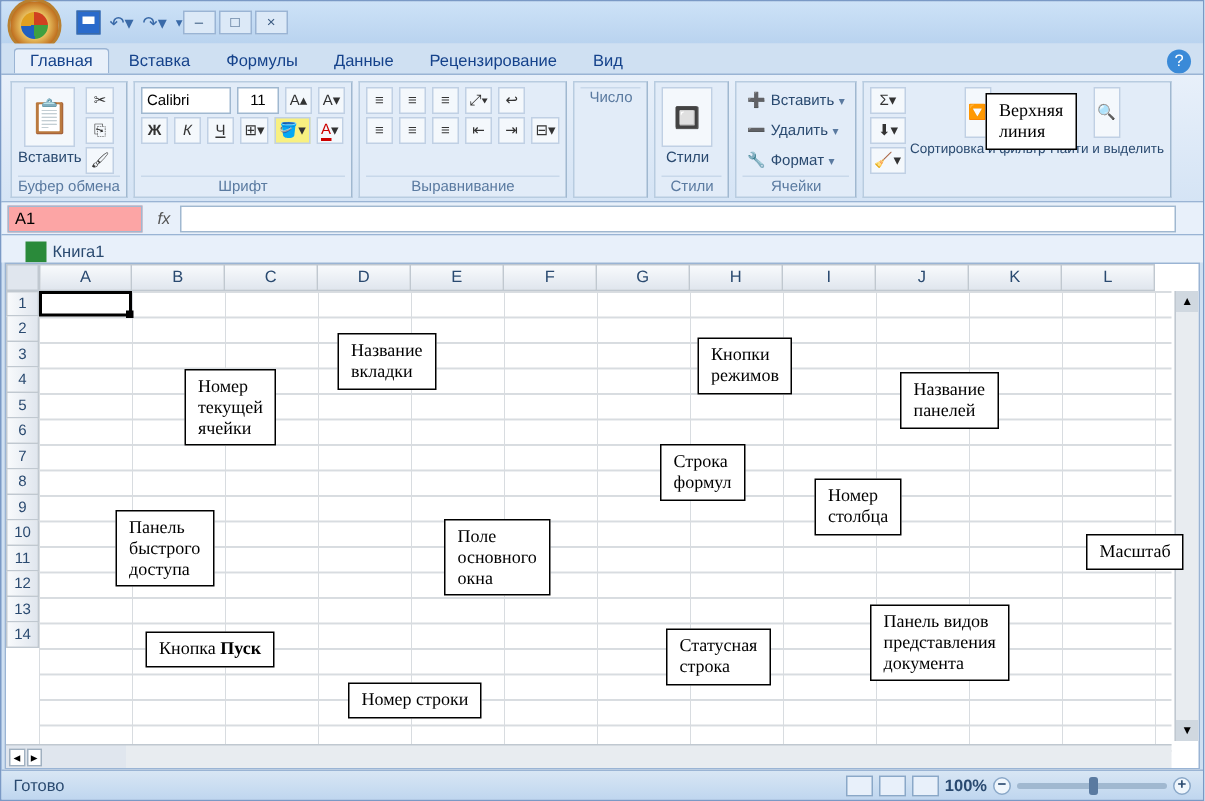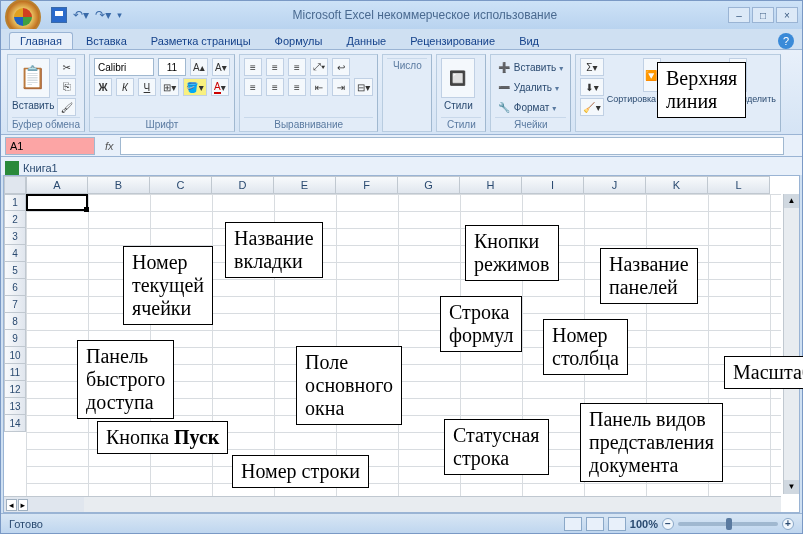--- a/index.html
+++ b/index.html
@@ -30,21 +30,21 @@
 .bigbtn{width:34px;height:40px;border:1px solid #c0d0e4;background:#f4f8fc;display:flex;align-items:center;justify-content:center;font-size:18px;}
 .font-name{width:60px;height:18px;border:1px solid #a0b8d0;background:#fff;padding:0 3px;font-size:10px;}
 .font-size{width:28px;height:18px;border:1px solid #a0b8d0;background:#fff;padding:0 3px;font-size:10px;text-align:center;}
 .menu-item{display:flex;align-items:center;gap:3px;height:18px;font-size:10px;color:#2a4a70;padding:0 2px;border:1px solid transparent;}
 .menu-item .drop::after{content:"▾";font-size:8px;color:#5a7aa0;}
 .icon-paste{font-size:22px;color:#c08030;}
 .formula-bar{display:flex;height:22px;background:#e8f0fa;border-bottom:1px solid #9ab4d4;align-items:center;}
 .name-box{width:90px;height:18px;border:1px solid #a0b8d0;background:#fca5a5;margin:0 4px;padding:0 4px;font-size:11px;display:flex;align-items:center;}
 .fx{padding:0 6px;font-style:italic;color:#555;}
 .fbar-input{flex:1;height:18px;border:1px solid #a0b8d0;background:#fff;margin-right:18px;}
-.workbook-tab{background:#e8f0fa;padding:4px 4px 0;display:flex;align-items:center;gap:4px;}
+.workbook-tab{background:#e8f0fa;padding:4px 16px 0;display:flex;align-items:center;gap:4px;}
 .wb-icon{width:14px;height:14px;background:#2a8a3a;}
 .wb-name{color:#2a4a70;font-size:11px;}
 .sheet-area{flex:1;background:#fff;position:relative;overflow:hidden;border:1px solid #9ab4d4;margin:0 2px;}
 .col-headers{display:flex;position:absolute;top:0;left:22px;right:18px;height:18px;}
 .ch{border:1px solid #c0c8d0;border-left:none;background:linear-gradient(#f8fafc,#e0e6ee);text-align:center;font-size:11px;color:#2a4a70;display:flex;align-items:center;justify-content:center;}
 .row-headers{position:absolute;top:18px;left:0;width:22px;}
 .rh{height:17px;border:1px solid #c0c8d0;border-top:none;background:linear-gradient(90deg,#f8fafc,#e0e6ee);text-align:center;font-size:10px;color:#2a4a70;display:flex;align-items:center;justify-content:center;}
 .corner{position:absolute;top:0;left:0;width:22px;height:18px;background:#e0e6ee;border:1px solid #c0c8d0;}
 .grid{position:absolute;top:18px;left:22px;right:18px;bottom:0;background-image:linear-gradient(#d8dce0 1px,transparent 1px),linear-gradient(90deg,#d8dce0 1px,transparent 1px);background-size:62px 17px;}
 .sel-cell{position:absolute;top:18px;left:22px;width:62px;height:17px;border:2px solid #000;z-index:2;}
@@ -54,46 +54,44 @@
 .vscroll::after{content:"▼";position:absolute;bottom:0;left:0;right:0;text-align:center;font-size:8px;background:#d0d8e0;height:14px;line-height:14px;}
 .hscroll{position:absolute;bottom:0;left:80px;right:18px;height:16px;background:#e8ecf0;border-top:1px solid #c0c8d0;}
 .sheet-tabs{position:absolute;bottom:0;left:0;width:80px;height:16px;background:#e0e6ee;border-top:1px solid #c0c8d0;font-size:9px;display:flex;align-items:center;padding:0 2px;gap:1px;}
 .sheet-tabs span{background:#fff;border:1px solid #a0b0c0;padding:0 2px;}
 .statusbar{height:20px;background:linear-gradient(#d8e6f4,#bfd6ef);display:flex;align-items:center;padding:0 8px;font-size:11px;color:#2a4a70;border-top:1px solid #9ab4d4;}
 .status-right{margin-left:auto;display:flex;align-items:center;gap:4px;font-weight:bold;}
 .view-btn{width:18px;height:14px;border:1px solid #8aa8c8;background:#e8f0fa;}
 .zoom-slider{width:100px;height:4px;background:#a0b8d0;position:relative;border-radius:2px;}
 .zoom-slider::after{content:"";position:absolute;left:48px;top:-4px;width:6px;height:12px;background:#5a7aa0;border-radius:2px;}
 .minus,.plus{width:12px;height:12px;border:1px solid #8aa8c8;border-radius:50%;text-align:center;line-height:10px;font-size:10px;background:#f0f6fc;}
-.callout{position:absolute;background:#fff;border:1px solid #000;padding:4px 8px;font-family:"Times New Roman",serif;font-size:20px;line-height:1.15;z-index:10;}
+.callout{position:absolute;background:#fff;border:1px solid #000;padding:4px 8px;font-family:"Times New Roman",serif;font-size:12px;line-height:1.15;z-index:10;}
 </style>
 </head>
 <body>
 
 <div class="window">
   <div class="titlebar">
     <div class="office-btn"></div>
     <div class="qat">
       <div class="qbtn save"></div>
       <span class="undo">↶▾</span>
       <span class="redo">↷▾</span>
       <span style="color:#3a6aa8;font-size:9px;">▾</span>
     </div>
-    <div class="title-text">Microsoft Excel некоммерческое использование</div>
     <div class="win-controls">
       <span>–</span>
       <span>□</span>
       <span>×</span>
     </div>
   </div>
 
   <div class="tabs">
     <div class="tab active">Главная</div>
     <div class="tab">Вставка</div>
-    <div class="tab">Разметка страницы</div>
     <div class="tab">Формулы</div>
     <div class="tab">Данные</div>
     <div class="tab">Рецензирование</div>
     <div class="tab">Вид</div>
     <div class="help-icon">?</div>
   </div>
 
   <div class="ribbon">
     <div class="group">
       <div class="group-body">

